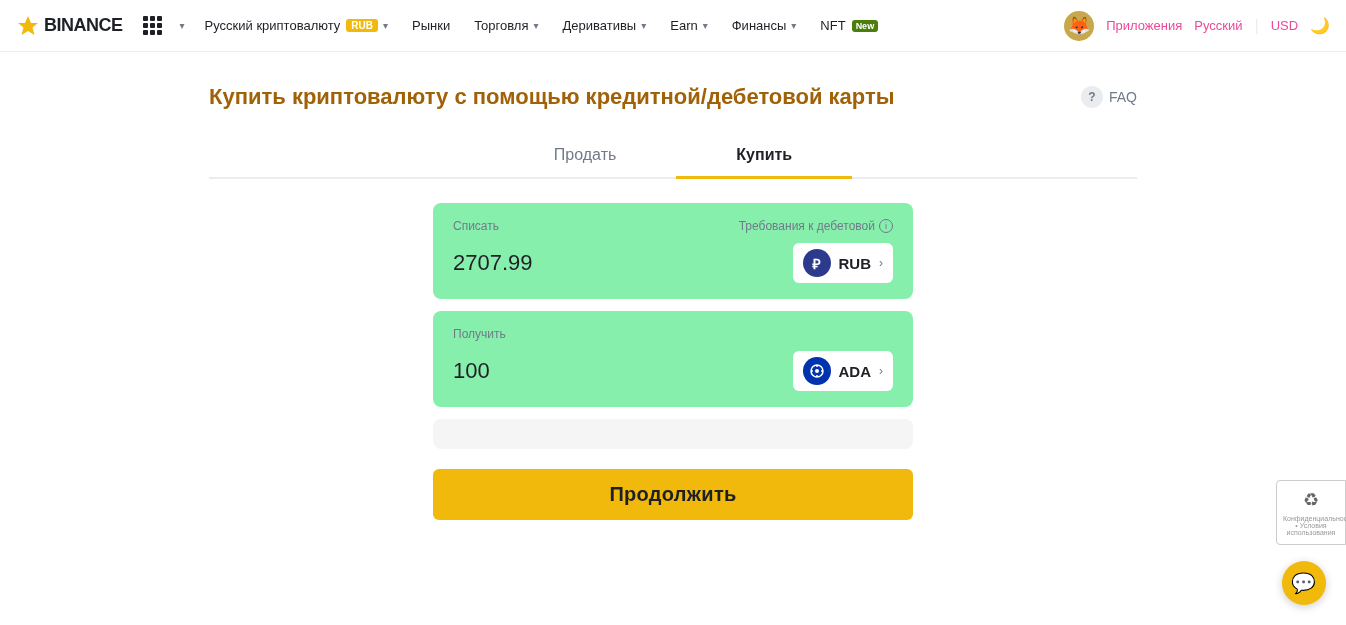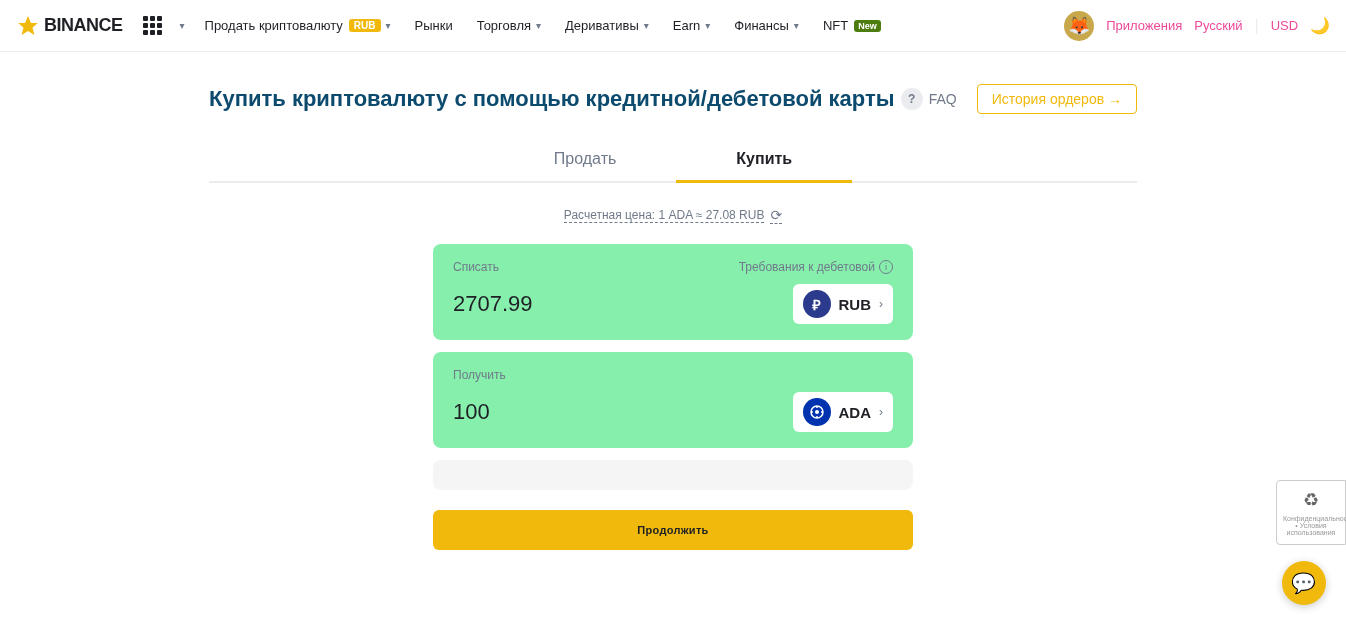--- a/index.html
+++ b/index.html
@@ -108,21 +108,21 @@
 
     .page-header {
       display: flex;
       align-items: center;
       justify-content: space-between;
       margin-bottom: 24px;
     }
     .page-title {
       font-size: 22px;
       font-weight: 600;
-      color: #0c4a6e;
+      color: #a16207;
     }
     .page-header-right {
       display: flex;
       align-items: center;
       gap: 20px;
     }
     .faq-link {
       display: flex;
       align-items: center;
       gap: 6px;
@@ -276,21 +276,21 @@
       font-size: 12px;
       color: #707a8a;
     }
 
     
     .continue-btn {
       width: 100%;
       padding: 14px;
       background: #f0b90b;
       color: #1e2026;
-      font-size: 11px;
+      font-size: 20px;
       font-weight: 600;
       border: none;
       border-radius: 6px;
       cursor: pointer;
       margin-top: 8px;
       letter-spacing: 0.3px;
     }
 
     
     .partial-card {
@@ -356,21 +356,21 @@
     <span></span>
       <span></span>
       <span></span>
     <span></span>
       <span></span>
       <span></span>
   </div>
   <span class="nav-chevron">▾</span>
 
   <a class="nav-link">
-    <span>Продать криптовалюту</span>
+    <span>Русский криптовалюту</span>
     <span class="nav-badge-rub">RUB</span>
     <span class="nav-chevron">▾</span>
   </a>
 
   <a class="nav-link">
     <span>Рынки</span>
   </a>
 
   <a class="nav-link">
     <span>Торговля</span>
@@ -411,38 +411,31 @@
 
 <div class="page-content">
 
   <div class="page-header">
     <h1 class="page-title">Купить криптовалюту с помощью кредитной/дебетовой карты</h1>
     <div class="page-header-right">
       <a class="faq-link">
         <div class="faq-icon">?</div>
         <span>FAQ</span>
       </a>
-      <a class="order-history-link">
-        <span>История ордеров →</span>
-      </a>
     </div>
   </div>
 
   <div class="tabs-container">
     <div class="tab">Продать</div>
     <div class="tab active">Купить</div>
   </div>
 
   <div class="form-area">
 
     
-    <div class="rate-info">
-      <span>Расчетная цена: 1 ADA ≈ 27.08 RUB</span>
-      <span class="refresh-icon">⟳</span>
-    </div>
 
     
     <div class="input-card">
       <div class="input-card-label">
         <span>Списать</span>
         <span class="req-label">
           <span>Требования к дебетовой</span>
           <span class="info-icon">i</span>
         </span>
       </div>

